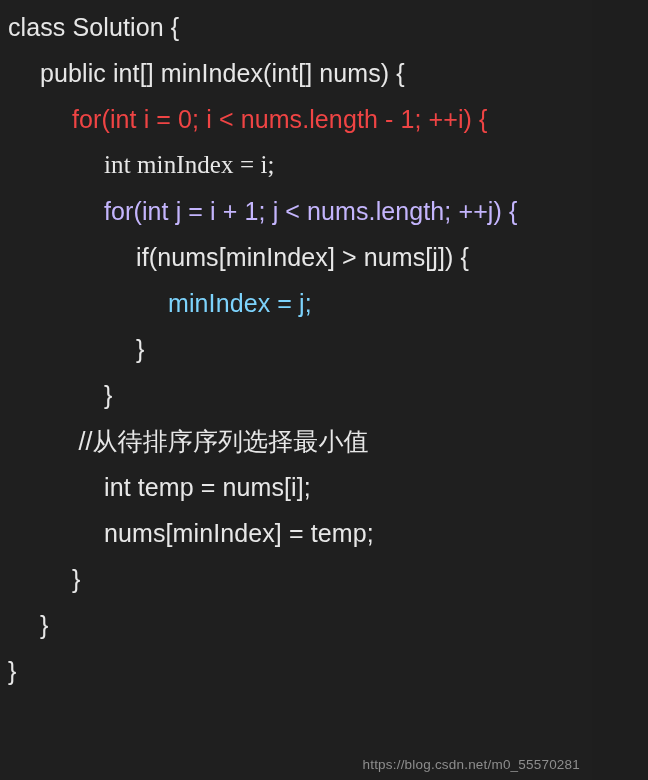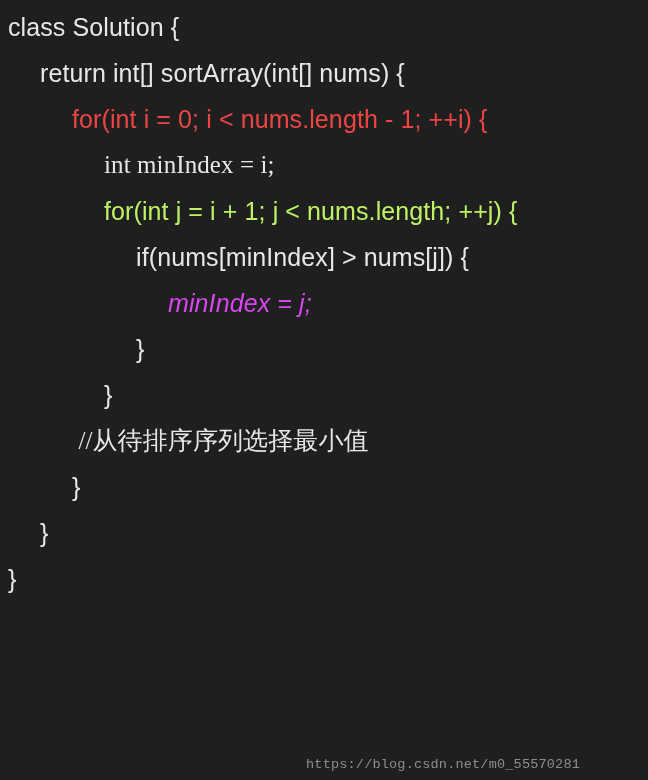--- a/index.html
+++ b/index.html
@@ -40,39 +40,41 @@
     color: #e9e9e9;
   }
   #watermark {
     position: absolute;
     right: 12px;
     bottom: 8px;
     font-size: 13.5px;
     color: #8d8d8d;
     letter-spacing: 0.2px;
     white-space: nowrap;
-    font-family: Liberation Mono, monospace;
+    font-family: Liberation Sans, sans-serif;
   }
 </style>
 </head>
 <body>
 
 <div id="screenshot" style="background: rgb(31, 31, 31);">
 
   <div id="code-block">
       <div class="code-line" style="color: rgb(231, 231, 231);"><span class="indent" style="width: 0px;"></span><span>class Solution {</span></div>
-      <div class="code-line" style="color: rgb(231, 231, 231);"><span class="indent" style="width: 32px;"></span><span>return int[] sortArray(int[] nums) {</span></div>
+      <div class="code-line" style="color: rgb(231, 231, 231);"><span class="indent" style="width: 32px;"></span><span>public int[] minIndex(int[] nums) {</span></div>
       <div class="code-line" style="color: #ef4444;"><span class="indent" style="width: 64px;"></span><span>for(int i = 0; i &lt; nums.length - 1; ++i) {</span></div>
       <div class="code-line" style="color: rgb(231, 231, 231); font-family: Liberation Serif, serif;"><span class="indent" style="width: 96px;"></span><span>int minIndex = i;</span></div>
-      <div class="code-line" style="color: #bef264;"><span class="indent" style="width: 96px;"></span><span>for(int j = i + 1; j &lt; nums.length; ++j) {</span></div>
+      <div class="code-line" style="color: #c4b5fd;"><span class="indent" style="width: 96px;"></span><span>for(int j = i + 1; j &lt; nums.length; ++j) {</span></div>
       <div class="code-line" style="color: rgb(231, 231, 231);"><span class="indent" style="width: 128px;"></span><span>if(nums[minIndex] &gt; nums[j]) {</span></div>
-      <div class="code-line" style="color: #d946ef; font-style: italic;"><span class="indent" style="width: 160px;"></span><span>minIndex = j;</span></div>
+      <div class="code-line" style="color: #7dd3fc;"><span class="indent" style="width: 160px;"></span><span>minIndex = j;</span></div>
       <div class="code-line" style="color: rgb(231, 231, 231);"><span class="indent" style="width: 128px;"></span><span>}</span></div>
       <div class="code-line" style="color: rgb(231, 231, 231);"><span class="indent" style="width: 96px;"></span><span>}</span></div>
-      <div class="code-line comment-line" style="color: rgb(231, 231, 231); font-family: Liberation Serif, serif;"><span class="indent" style="width: 70.4px;"></span><span>//从待排序序列选择最小值</span></div>
+      <div class="code-line comment-line" style="color: rgb(231, 231, 231);"><span class="indent" style="width: 70.4px;"></span><span>//从待排序序列选择最小值</span></div>
+      <div class="code-line" style="color: rgb(231, 231, 231);"><span class="indent" style="width: 96px;"></span><span>int temp = nums[i];</span></div>
+      <div class="code-line" style="color: rgb(231, 231, 231);"><span class="indent" style="width: 96px;"></span><span>nums[minIndex] = temp;</span></div>
       <div class="code-line" style="color: rgb(231, 231, 231);"><span class="indent" style="width: 64px;"></span><span>}</span></div>
       <div class="code-line" style="color: rgb(231, 231, 231);"><span class="indent" style="width: 32px;"></span><span>}</span></div>
       <div class="code-line" style="color: rgb(231, 231, 231);"><span class="indent" style="width: 0px;"></span><span>}</span></div>
     </div>
 
   <div id="watermark" style="color: rgb(141, 141, 141);">https://blog.csdn.net/m0_55570281</div>
 
 </div>
 
 </body></html>

